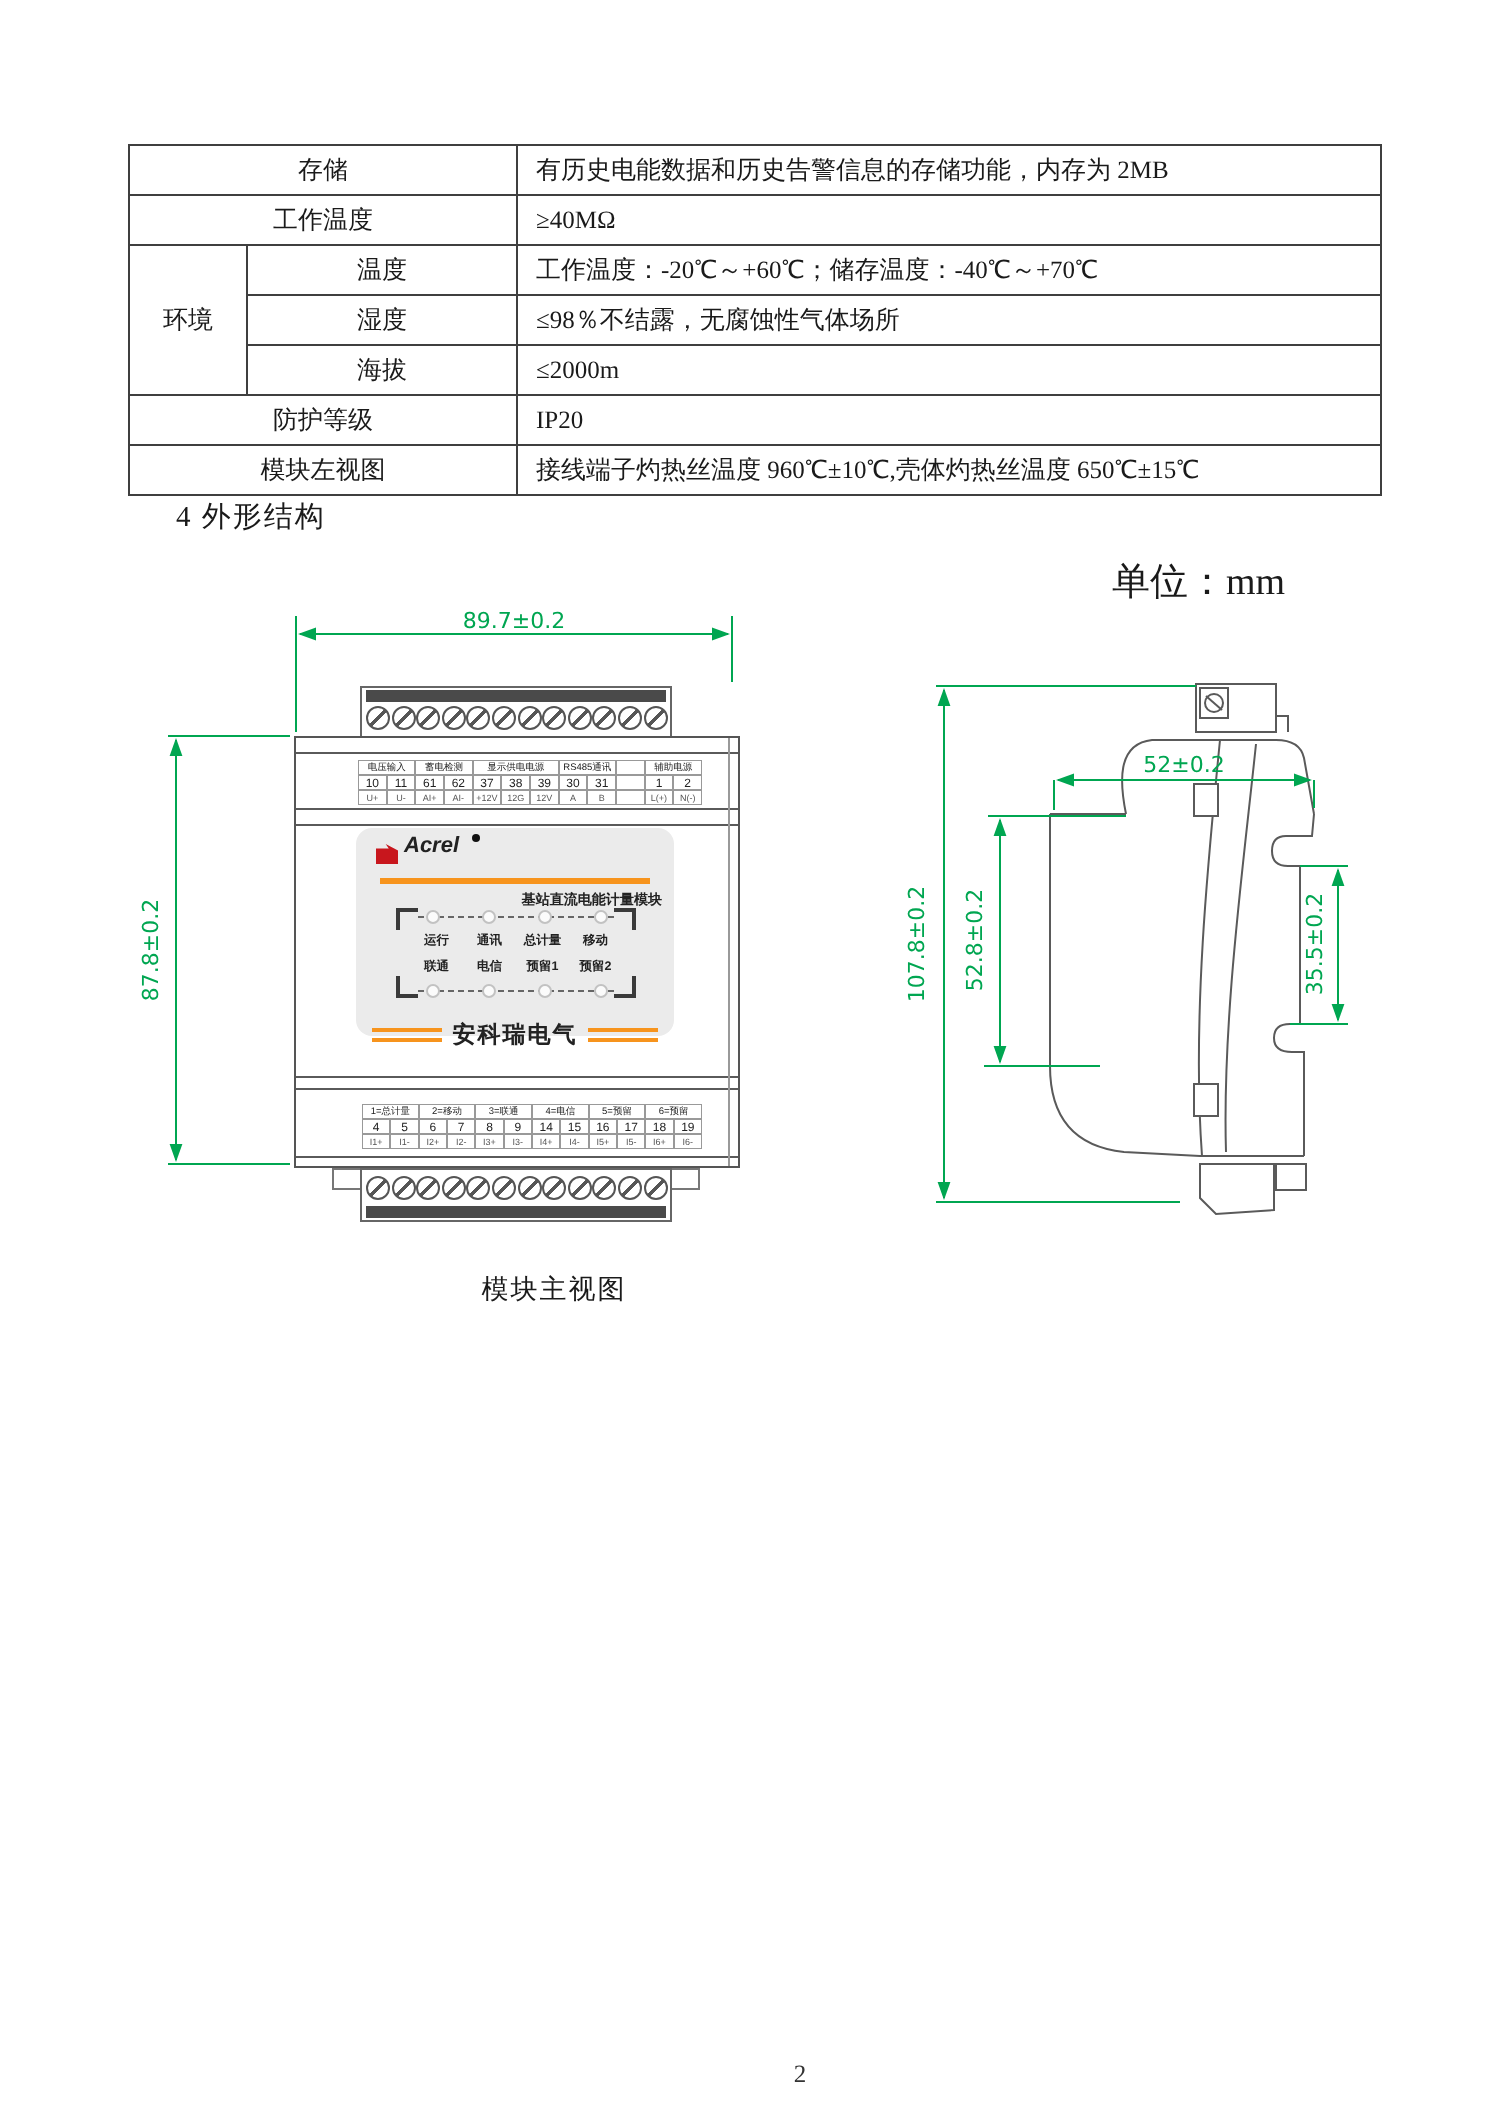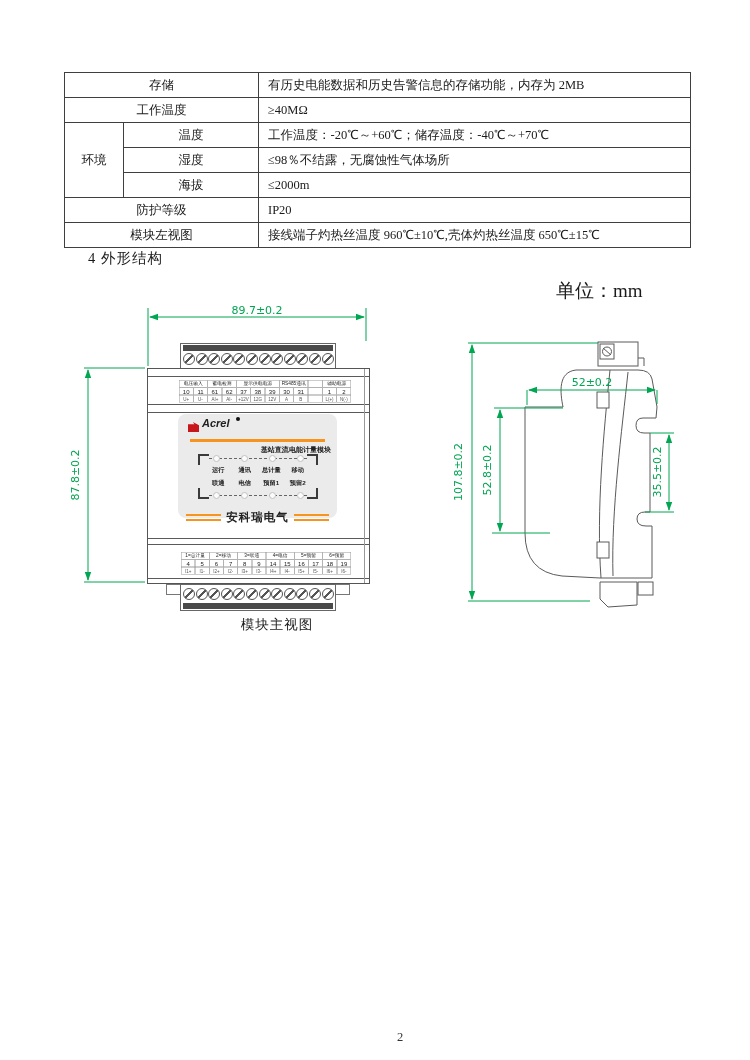--- a/index.html
+++ b/index.html
@@ -331,16 +331,16 @@
         <span class="screw"></span>
         <span class="screw"></span>
         <span class="screw"></span>
         <span class="screw"></span>
         <span class="screw"></span>
         <span class="screw"></span>
     </div>
     <div class="bar" style="bottom:1px"></div>
   </div>
 
-  <div class="caption" style="left:189px;top:616px;width:176px;font-family:Liberation Mono, monospace;">模块主视图</div>
+  <div class="caption" style="left:189px;top:636px;width:176px;font-family:Liberation Mono, monospace;">模块主视图</div>
 
   <div class="pagenum">2</div>
 </div>
 
 </body></html>

